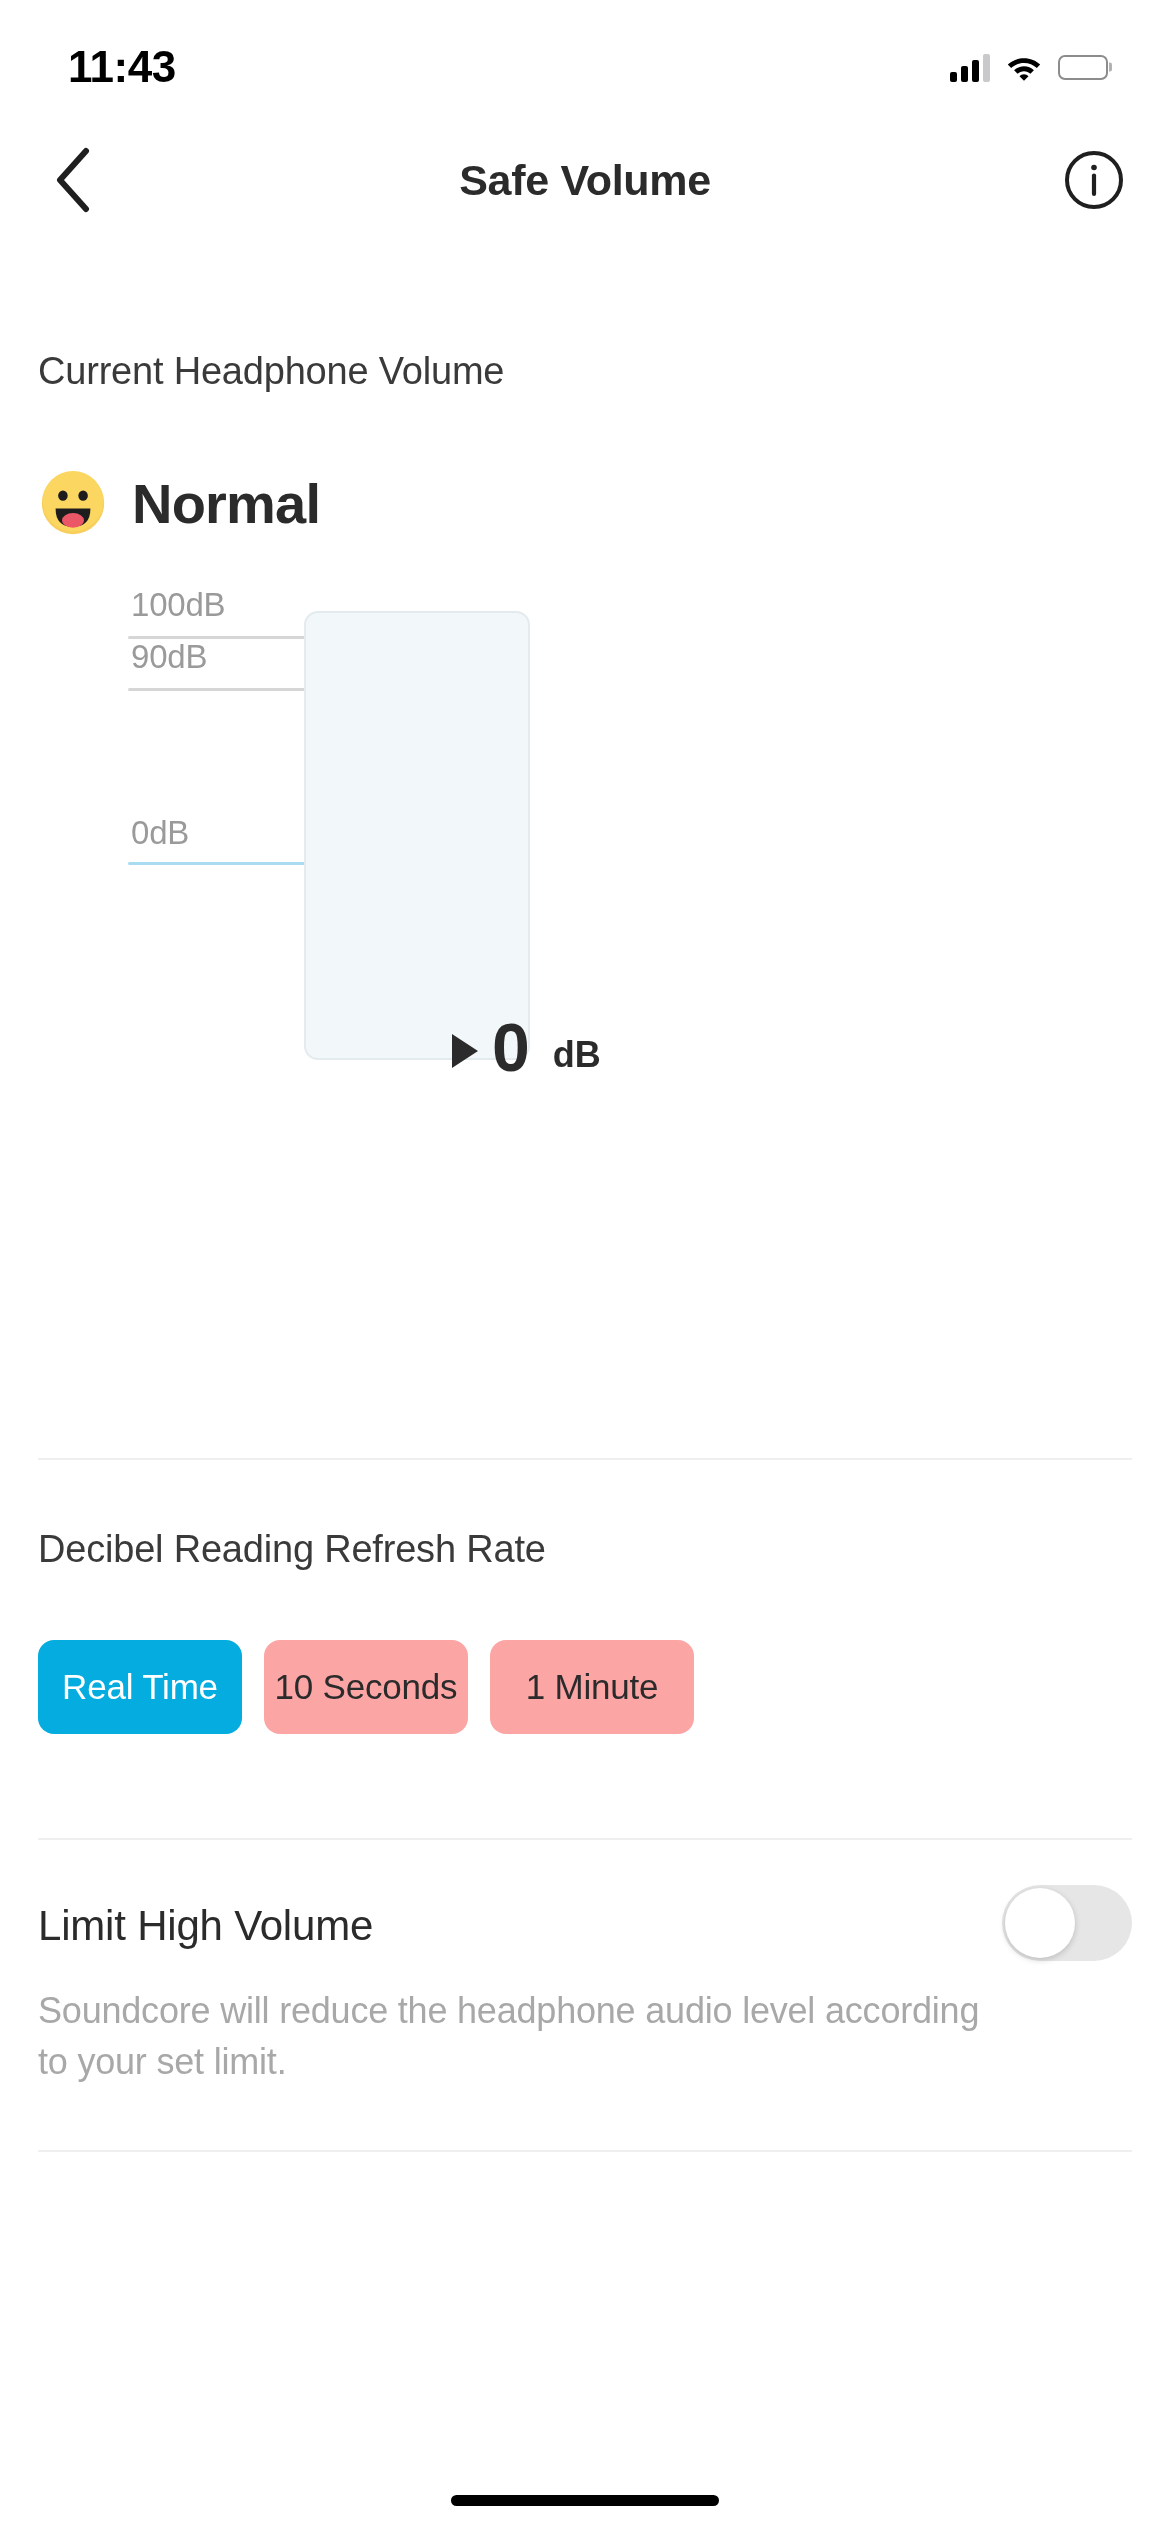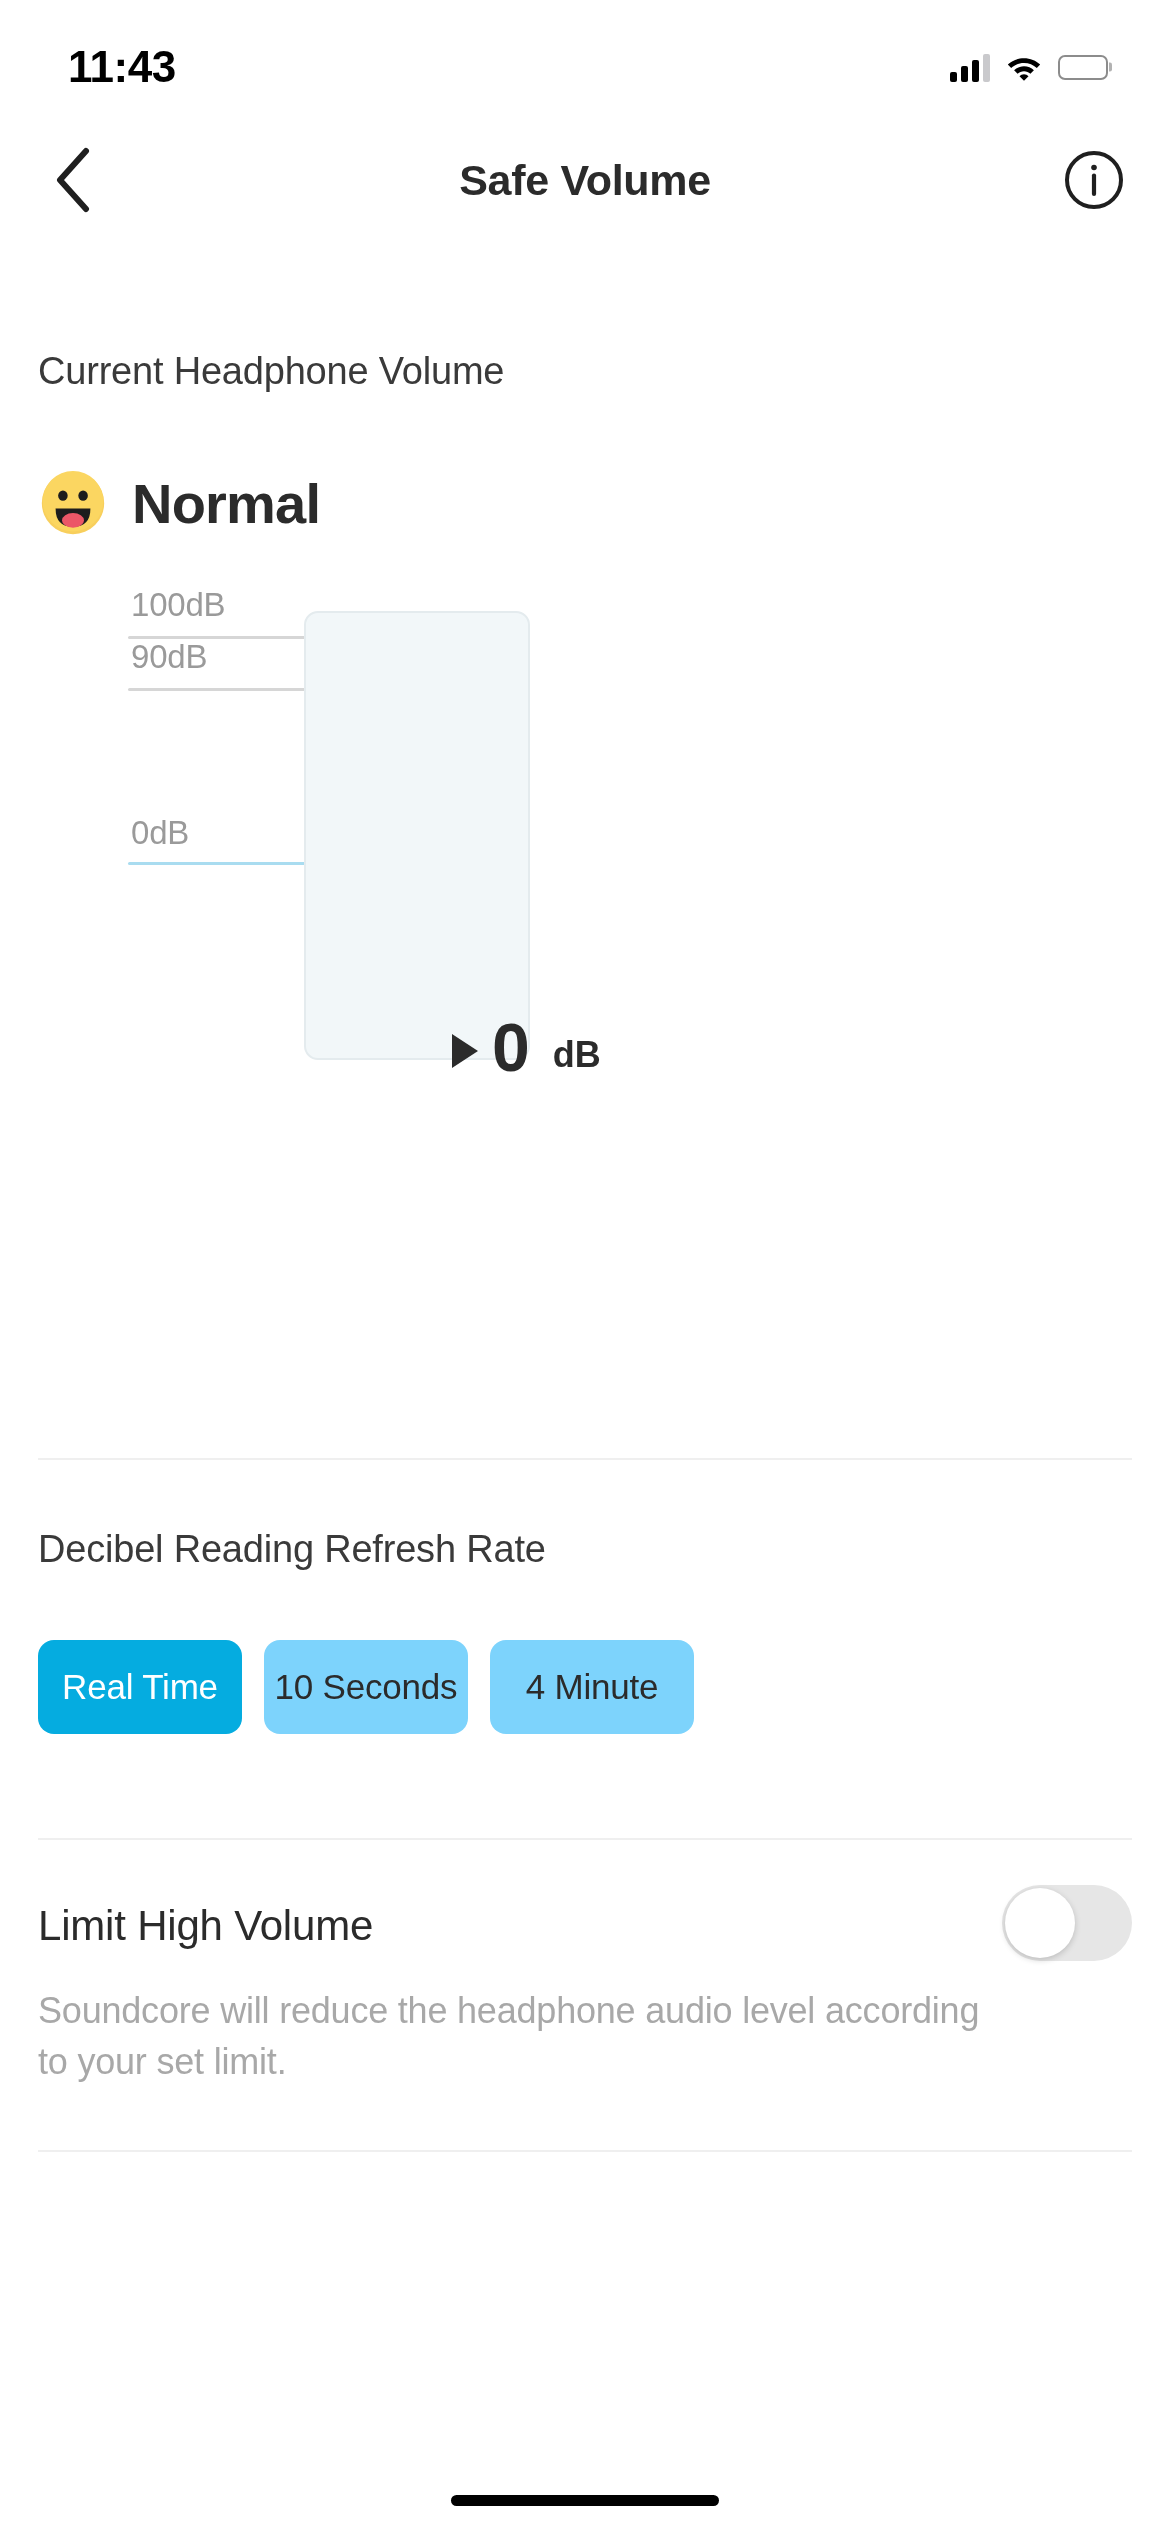--- a/index.html
+++ b/index.html
@@ -139,21 +139,21 @@
   
   #lbl-refresh { top: 1528px; }
   .segments {
     position: absolute; left: 38px; top: 1640px;
     display: flex; gap: 22px;
   }
   .segment {
     width: 204px; height: 94px; border-radius: 16px;
     display: flex; align-items: center; justify-content: center;
     font-size: 35px; letter-spacing: -0.2px;
-    background: #7dd3fc; color: #2b2b2b;
+    background: #fca5a5; color: #2b2b2b;
   }
   .segment.active { background: #05ace0; color: #ffffff; }
 
   
   #lbl-limit {
     top: 1902px; font-size: 42px; color: #2b2b2b;
   }
   .toggle {
     position: absolute; right: 38px; top: 1885px;
     width: 130px; height: 76px; border-radius: 38px;
@@ -293,21 +293,21 @@
   <div class="section-label" id="lbl-refresh">Decibel Reading Refresh Rate</div>
 
   <div class="segments">
     <div class="segment active">
       <span>Real Time</span>
     </div>
     <div class="segment">
       <span>10 Seconds</span>
     </div>
     <div class="segment">
-      <span>4 Minute</span>
+      <span>1 Minute</span>
     </div>
   </div>
 
   <div class="divider" id="div2"></div>
 
   <div class="section-label" id="lbl-limit">Limit High Volume</div>
 
   <div class="toggle">
     <div class="toggle-knob"></div>
   </div>

